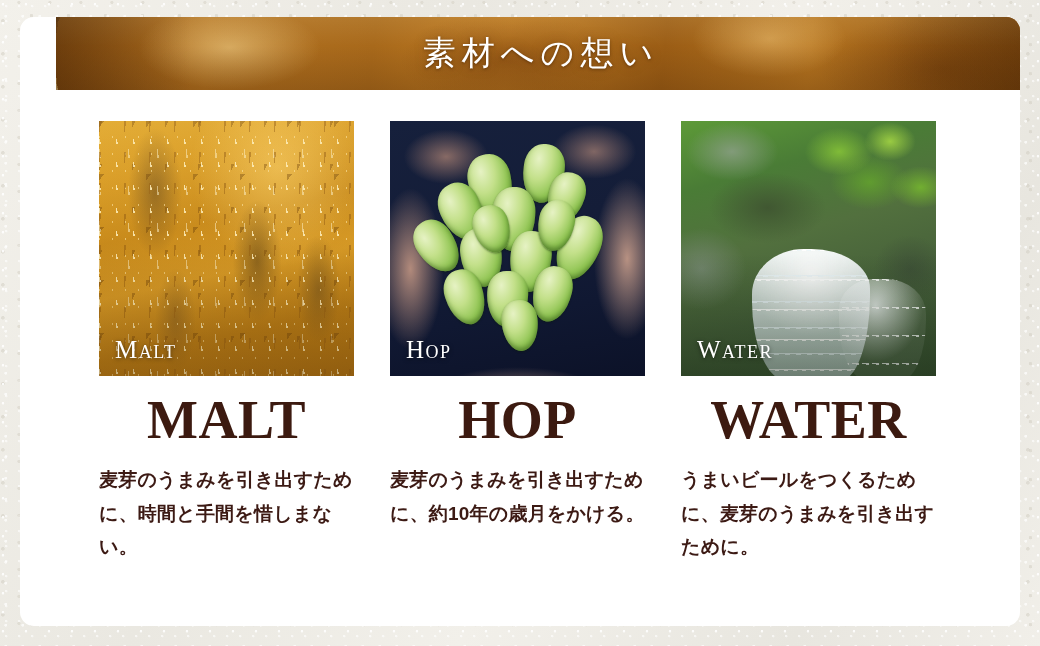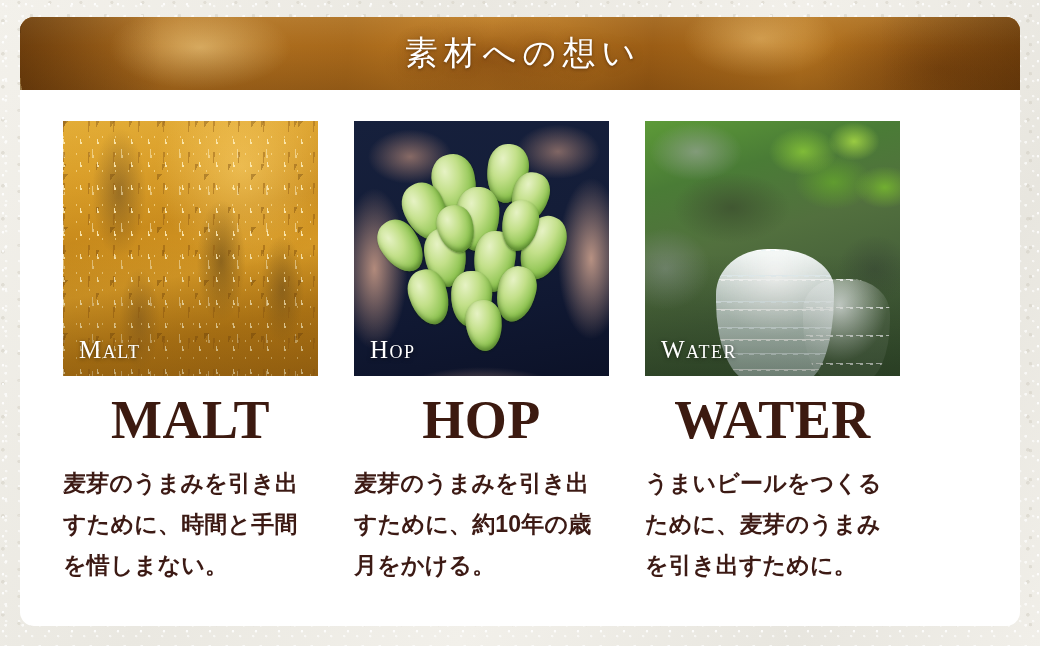--- a/index.html
+++ b/index.html
@@ -28,20 +28,21 @@
   
   .card {
     position: absolute;
     left: 20px;
     top: 17px;
     width: 1000px;
     height: 609px;
     background: #ffffff;
     border-radius: 14px;
     overflow: hidden;
+    padding-left: 36px;
   }
 
   
   .header {
     position: relative;
     height: 73px;
     overflow: hidden;
   }
   .header-bg {
     position: absolute;
@@ -216,21 +217,21 @@
     font-size: 54px;
     font-weight: 700;
     line-height: 1.05;
     color: #3c1a10;
     text-align: center;
     letter-spacing: .5px;
   }
   .ingredient-desc {
     margin-top: 14px;
     font-family: "Liberation Sans", sans-serif;
-    font-size: 23px;
+    font-size: 19px;
     font-weight: 700;
     line-height: 1.78;
     color: #3c1a14;
     letter-spacing: .2px;
     text-align: left;
   }
 </style>
 </head>
 <body>
 

